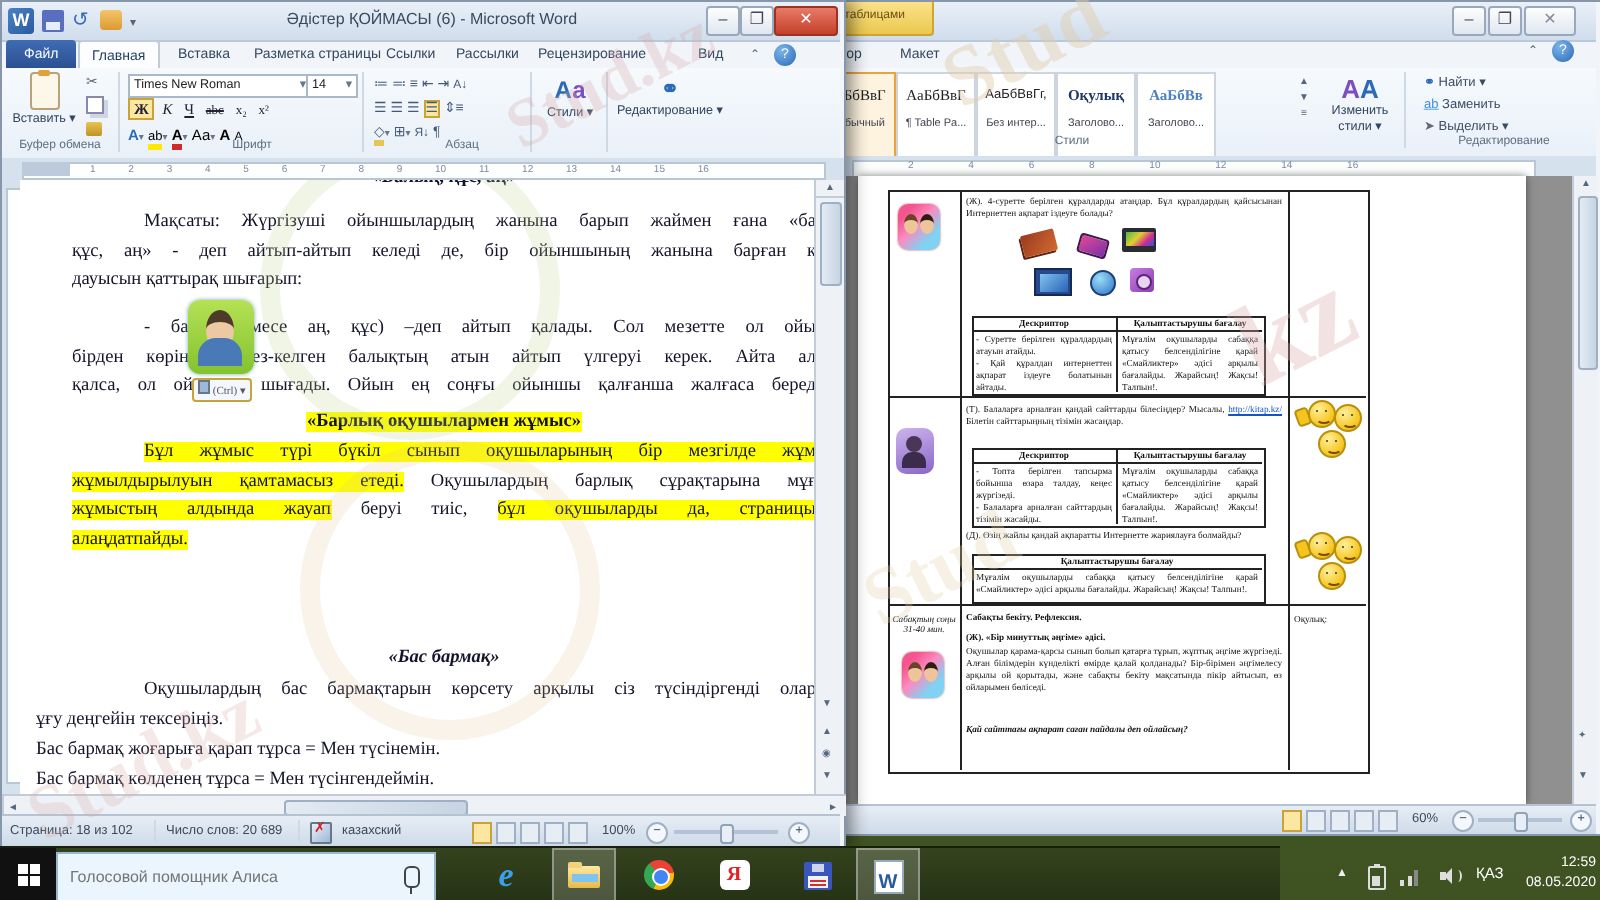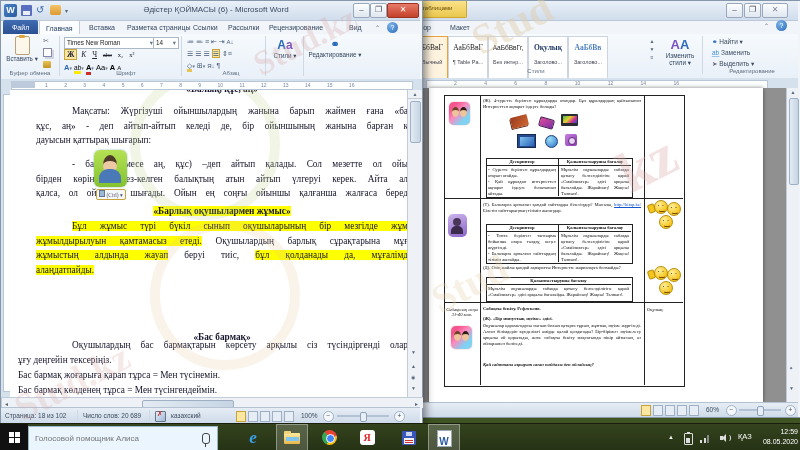--- a/index.html
+++ b/index.html
@@ -401,24 +401,24 @@
         </div>
       <div class="a" style="left:86px;top:99px;background:#f4f7fb;border:1px solid #c8a33a;border-radius:2px;font-size:5.5px;color:#556;padding:0 2px;line-height:8px;">
         <span style="display:inline-block;width:4px;height:5px;background:#9db8d8;border:0.5px solid #678;"></span>
         <span>(Ctrl) ▾</span>
       </div>
 
       <div class="dochead" style="top:116px;"><span class="hl">«Барлық оқушылармен жұмыс»</span></div>
 
       <div class="dl" style="top:131px;text-indent:36px;"><span class="hl">Бұл жұмыс түрі бүкіл сынып оқушыларының бір мезгілде жұм</span></div>
       <div class="dl" style="top:145.5px;"><span class="hl">жұмылдырылуын қамтамасыз етеді.</span><span> Оқушылардың барлық сұрақтарына мұғ</span></div>
-      <div class="dl" style="top:160px;"><span class="hl">жұмыстың алдында жауап</span><span> беруі тиіс, </span><span class="hl">бұл қолданады да, мұғалімд</span></div>
+      <div class="dl" style="top:160px;"><span class="hl">жұмыстың алдында жауап</span><span> беруі тиіс, </span><span class="hl">бұл оқушыларды да, страницы</span></div>
       <div class="dl dll" style="top:174.5px;"><span class="hl">алаңдатпайды.</span></div>
 
-      <div class="dochead" style="top:242px;">«Бас бармақ»</div>
+      <div class="dochead" style="top:234px;font-style:italic;">«Бас бармақ»</div>
 
       <div class="dl" style="top:250px;text-indent:36px;">Оқушылардың бас бармақтарын көрсету арқылы сіз  түсіндіргенді олар</div>
       <div class="dl dll" style="top:264.5px;left:8px;width:390px;">ұғу деңгейін тексеріңіз.</div>
       <div class="dl dll" style="top:280px;left:8px;width:390px;">Бас бармақ жоғарыға қарап тұрса = Мен түсінемін.</div>
       <div class="dl dll" style="top:294.5px;left:8px;width:390px;">Бас бармақ көлденең тұрса = Мен түсінгендеймін.</div>
     </div>
 
     <div class="a scroll" style="left:406px;top:89px;width:14px;height:307px;">
       <div class="sarr" style="border-bottom:1px solid #c2ccd8;">▲</div>
       <div class="a thumb" style="left:2px;top:11px;width:9px;height:40px;"></div>
@@ -452,21 +452,21 @@
       </div>
       <div class="a" style="left:300px;top:4px;">100%</div>
       <div class="a" style="left:322px;top:3px;width:9px;height:9px;border:1px solid #9fb0c4;border-radius:50%;background:#f4f8fc;text-align:center;line-height:8px;">−</div>
       <div class="a" style="left:336px;top:7px;width:52px;height:2px;background:#b3c2d4;">
         <div class="a" style="left:23px;top:-3px;width:5px;height:8px;background:#e8eef6;border:1px solid #8fa2b8;border-radius:2px;"></div>
       </div>
       <div class="a" style="left:393px;top:3px;width:9px;height:9px;border:1px solid #9fb0c4;border-radius:50%;background:#f4f8fc;text-align:center;line-height:8px;">+</div>
     </div>
   </div>
 
-  <div class="a taskbar" style="left:0;top:423px;width:800px;height:27px;">
+  <div class="a taskbar" style="left:0;top:423px;width:640px;height:27px;">
     <div class="a" style="left:0;top:0;width:28px;height:27px;background:#111;display:flex;align-items:center;justify-content:center;">
       <div style="width:11px;height:11px;display:grid;grid-template-columns:5px 5px;grid-gap:1px;">
         <span style="background:#fff;"></span>
           <span style="background:#fff;"></span>
           <span style="background:#fff;"></span>
           <span style="background:#fff;"></span>
       </div>
     </div>
     <div class="a" style="left:28px;top:2px;width:188px;height:23px;background:#eaf5fd;border:1px solid #9ab8cc;display:flex;align-items:center;">
       <input style="flex: 1 1 0%; border: none; background: transparent; font-size: 8px; color: rgb(68, 68, 68); padding-left: 6px; outline: none; font-family: &quot;Liberation Sans&quot;, sans-serif;" placeholder="Голосовой помощник Алиса">

